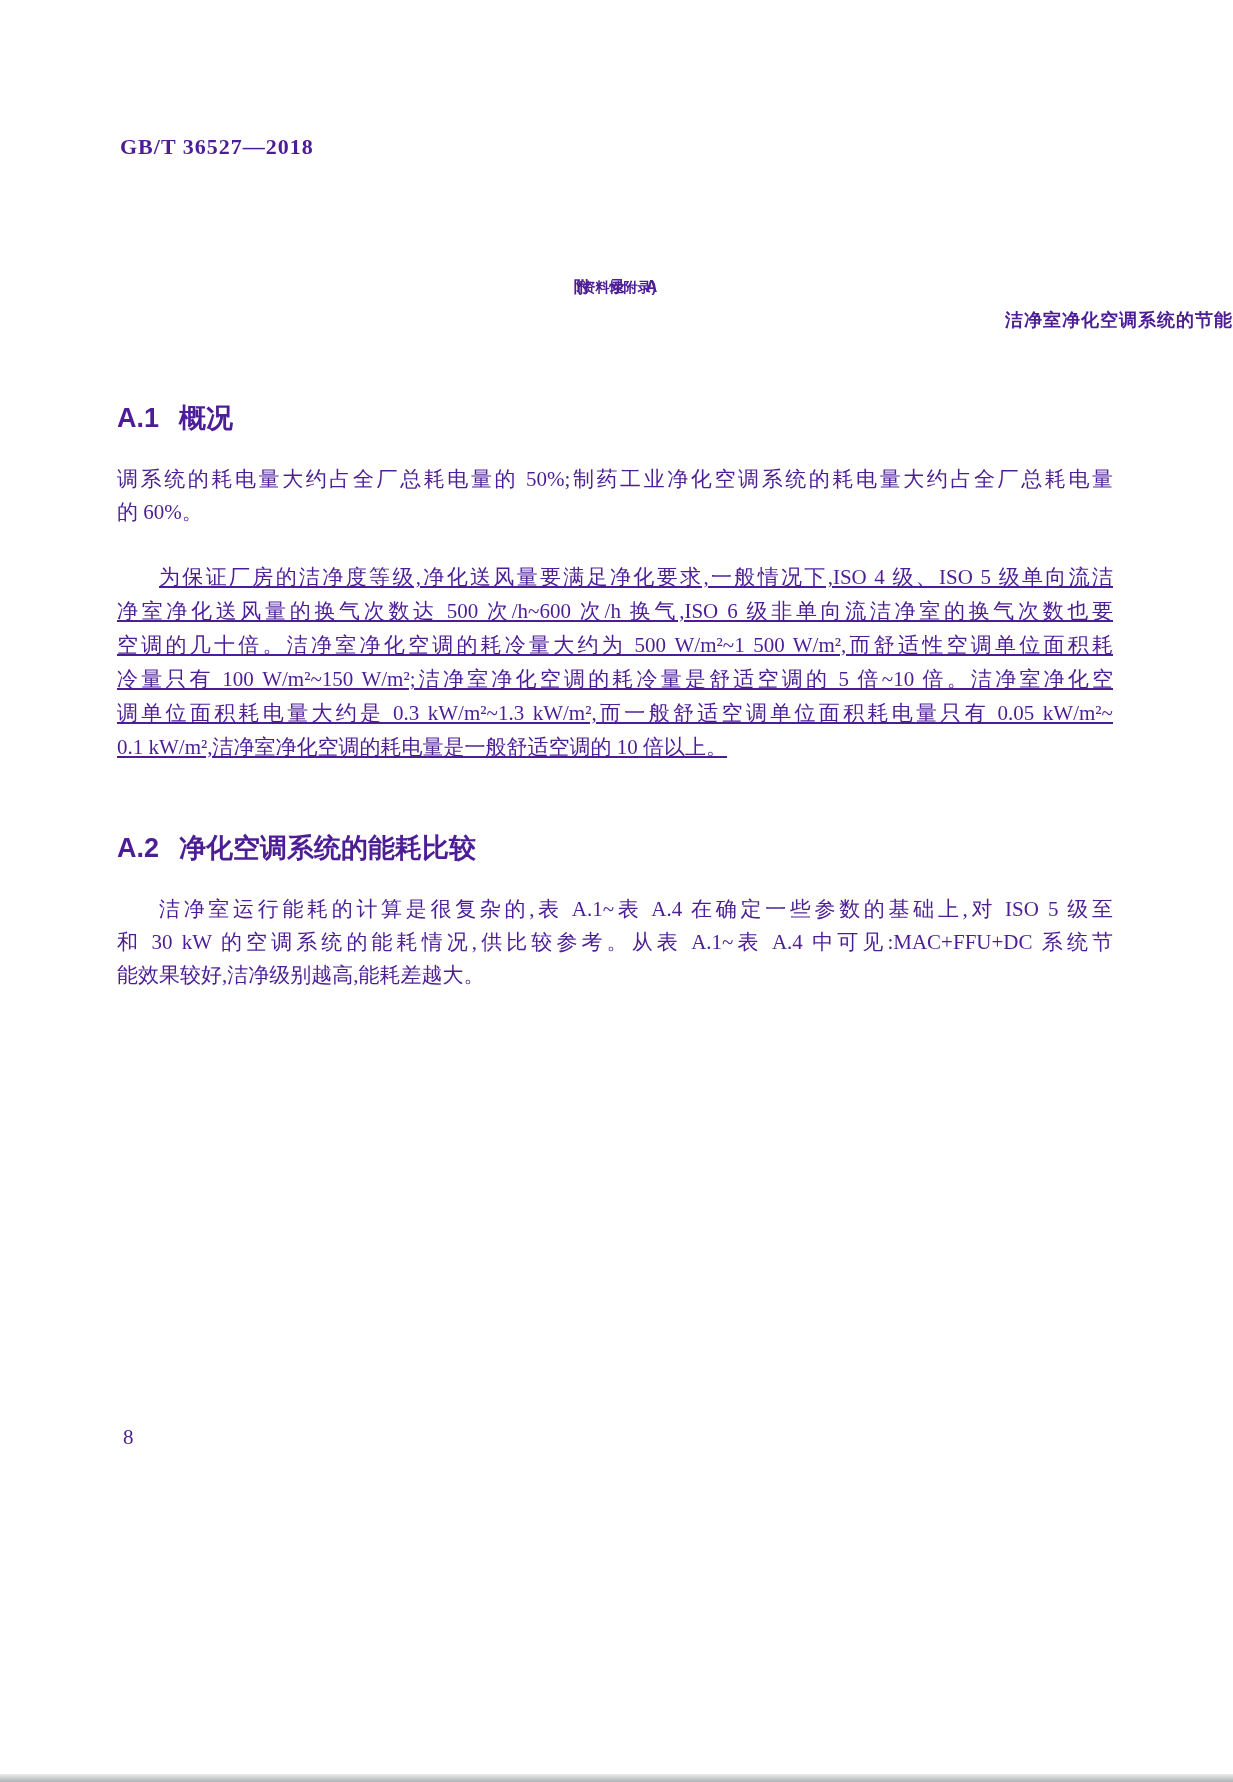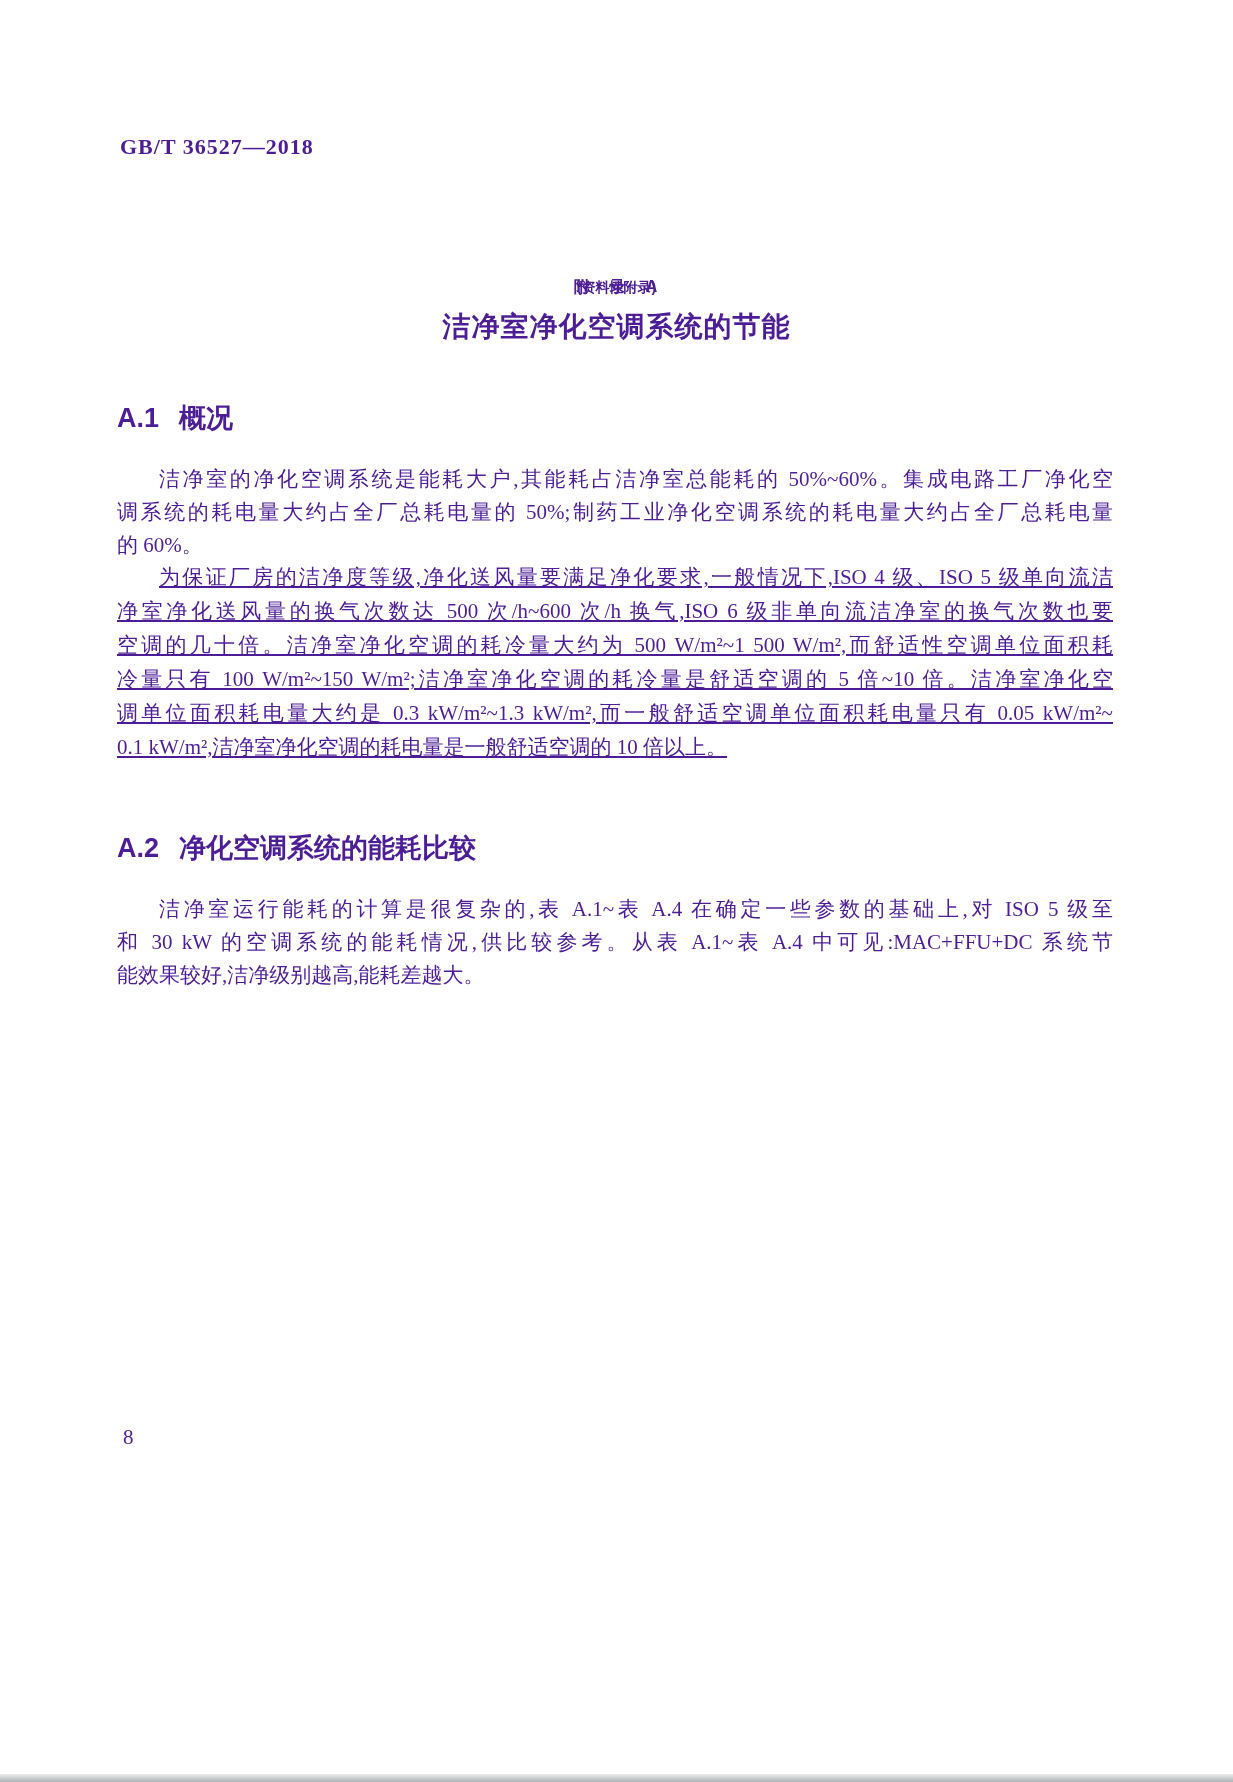--- a/index.html
+++ b/index.html
@@ -13,22 +13,22 @@
   }
   .std-header{
     position:absolute;left:120px;top:134px;
     font-size:22px;font-weight:bold;letter-spacing:1px;
   }
   .centered{position:absolute;left:0;width:1233px;text-align:center;}
   .appendix-title{top:233px;font-size:16px;font-weight:bold;letter-spacing:2px;
     font-family:"Liberation Sans","DejaVu Sans",sans-serif;margin-top:44px;}
   .appendix-subtitle{top:279px;font-size:14px;font-weight:bold;
     font-family:"Liberation Sans","DejaVu Sans",sans-serif;}
-  .appendix-subject{top:308px;font-size:28px;font-weight:bold;letter-spacing:1px;
-    font-family:Liberation Mono, monospace;}
+  .appendix-subject{top:308px;font-size:18px;font-weight:bold;letter-spacing:1px;
+    font-family:Liberation Mono, monospace;text-align:right;}
   .sec-heading{
     position:absolute;left:117px;
     font-family:"Liberation Sans","DejaVu Sans",sans-serif;
     font-weight:bold;font-size:27px;
   }
   .sec-heading .sec-label{margin-right:20px;}
   .sec-a1{top:400px;}
   .sec-a2{top:830px;}
   .para{
     position:absolute;left:117px;width:996px;
@@ -63,21 +63,20 @@
 
   <div class="centered appendix-title">附　录　A</div>
   <div class="centered appendix-subtitle">(资料性附录)</div>
   <div class="centered appendix-subject">洁净室净化空调系统的节能</div>
 
   <div class="sec-heading sec-a1">
     <span class="sec-label">A.1</span><span>概况</span>
   </div>
 
   <div class="para p1">
-    <div class="line indent">洁净室的净化空调系统是能耗大户,其能耗占洁净室总能耗的 50%~60%。集成电路工厂净化空</div>
     <div class="line">调系统的耗电量大约占全厂总耗电量的 50%;制药工业净化空调系统的耗电量大约占全厂总耗电量</div>
     <div class="line short">的 60%。</div>
   </div>
 
   <div class="para p2">
     <div class="line indent">为保证厂房的洁净度等级,净化送风量要满足净化要求,一般情况下,ISO 4 级、ISO 5 级单向流洁</div>
     <div class="line">净室净化送风量的换气次数达 500 次/h~600 次/h 换气,ISO 6 级非单向流洁净室的换气次数也要</div>
     <div class="line">空调的几十倍。洁净室净化空调的耗冷量大约为 500 W/m²~1 500 W/m²,而舒适性空调单位面积耗</div>
     <div class="line">冷量只有 100 W/m²~150 W/m²;洁净室净化空调的耗冷量是舒适空调的 5 倍~10 倍。洁净室净化空</div>
     <div class="line">调单位面积耗电量大约是 0.3 kW/m²~1.3 kW/m²,而一般舒适空调单位面积耗电量只有 0.05 kW/m²~</div>

